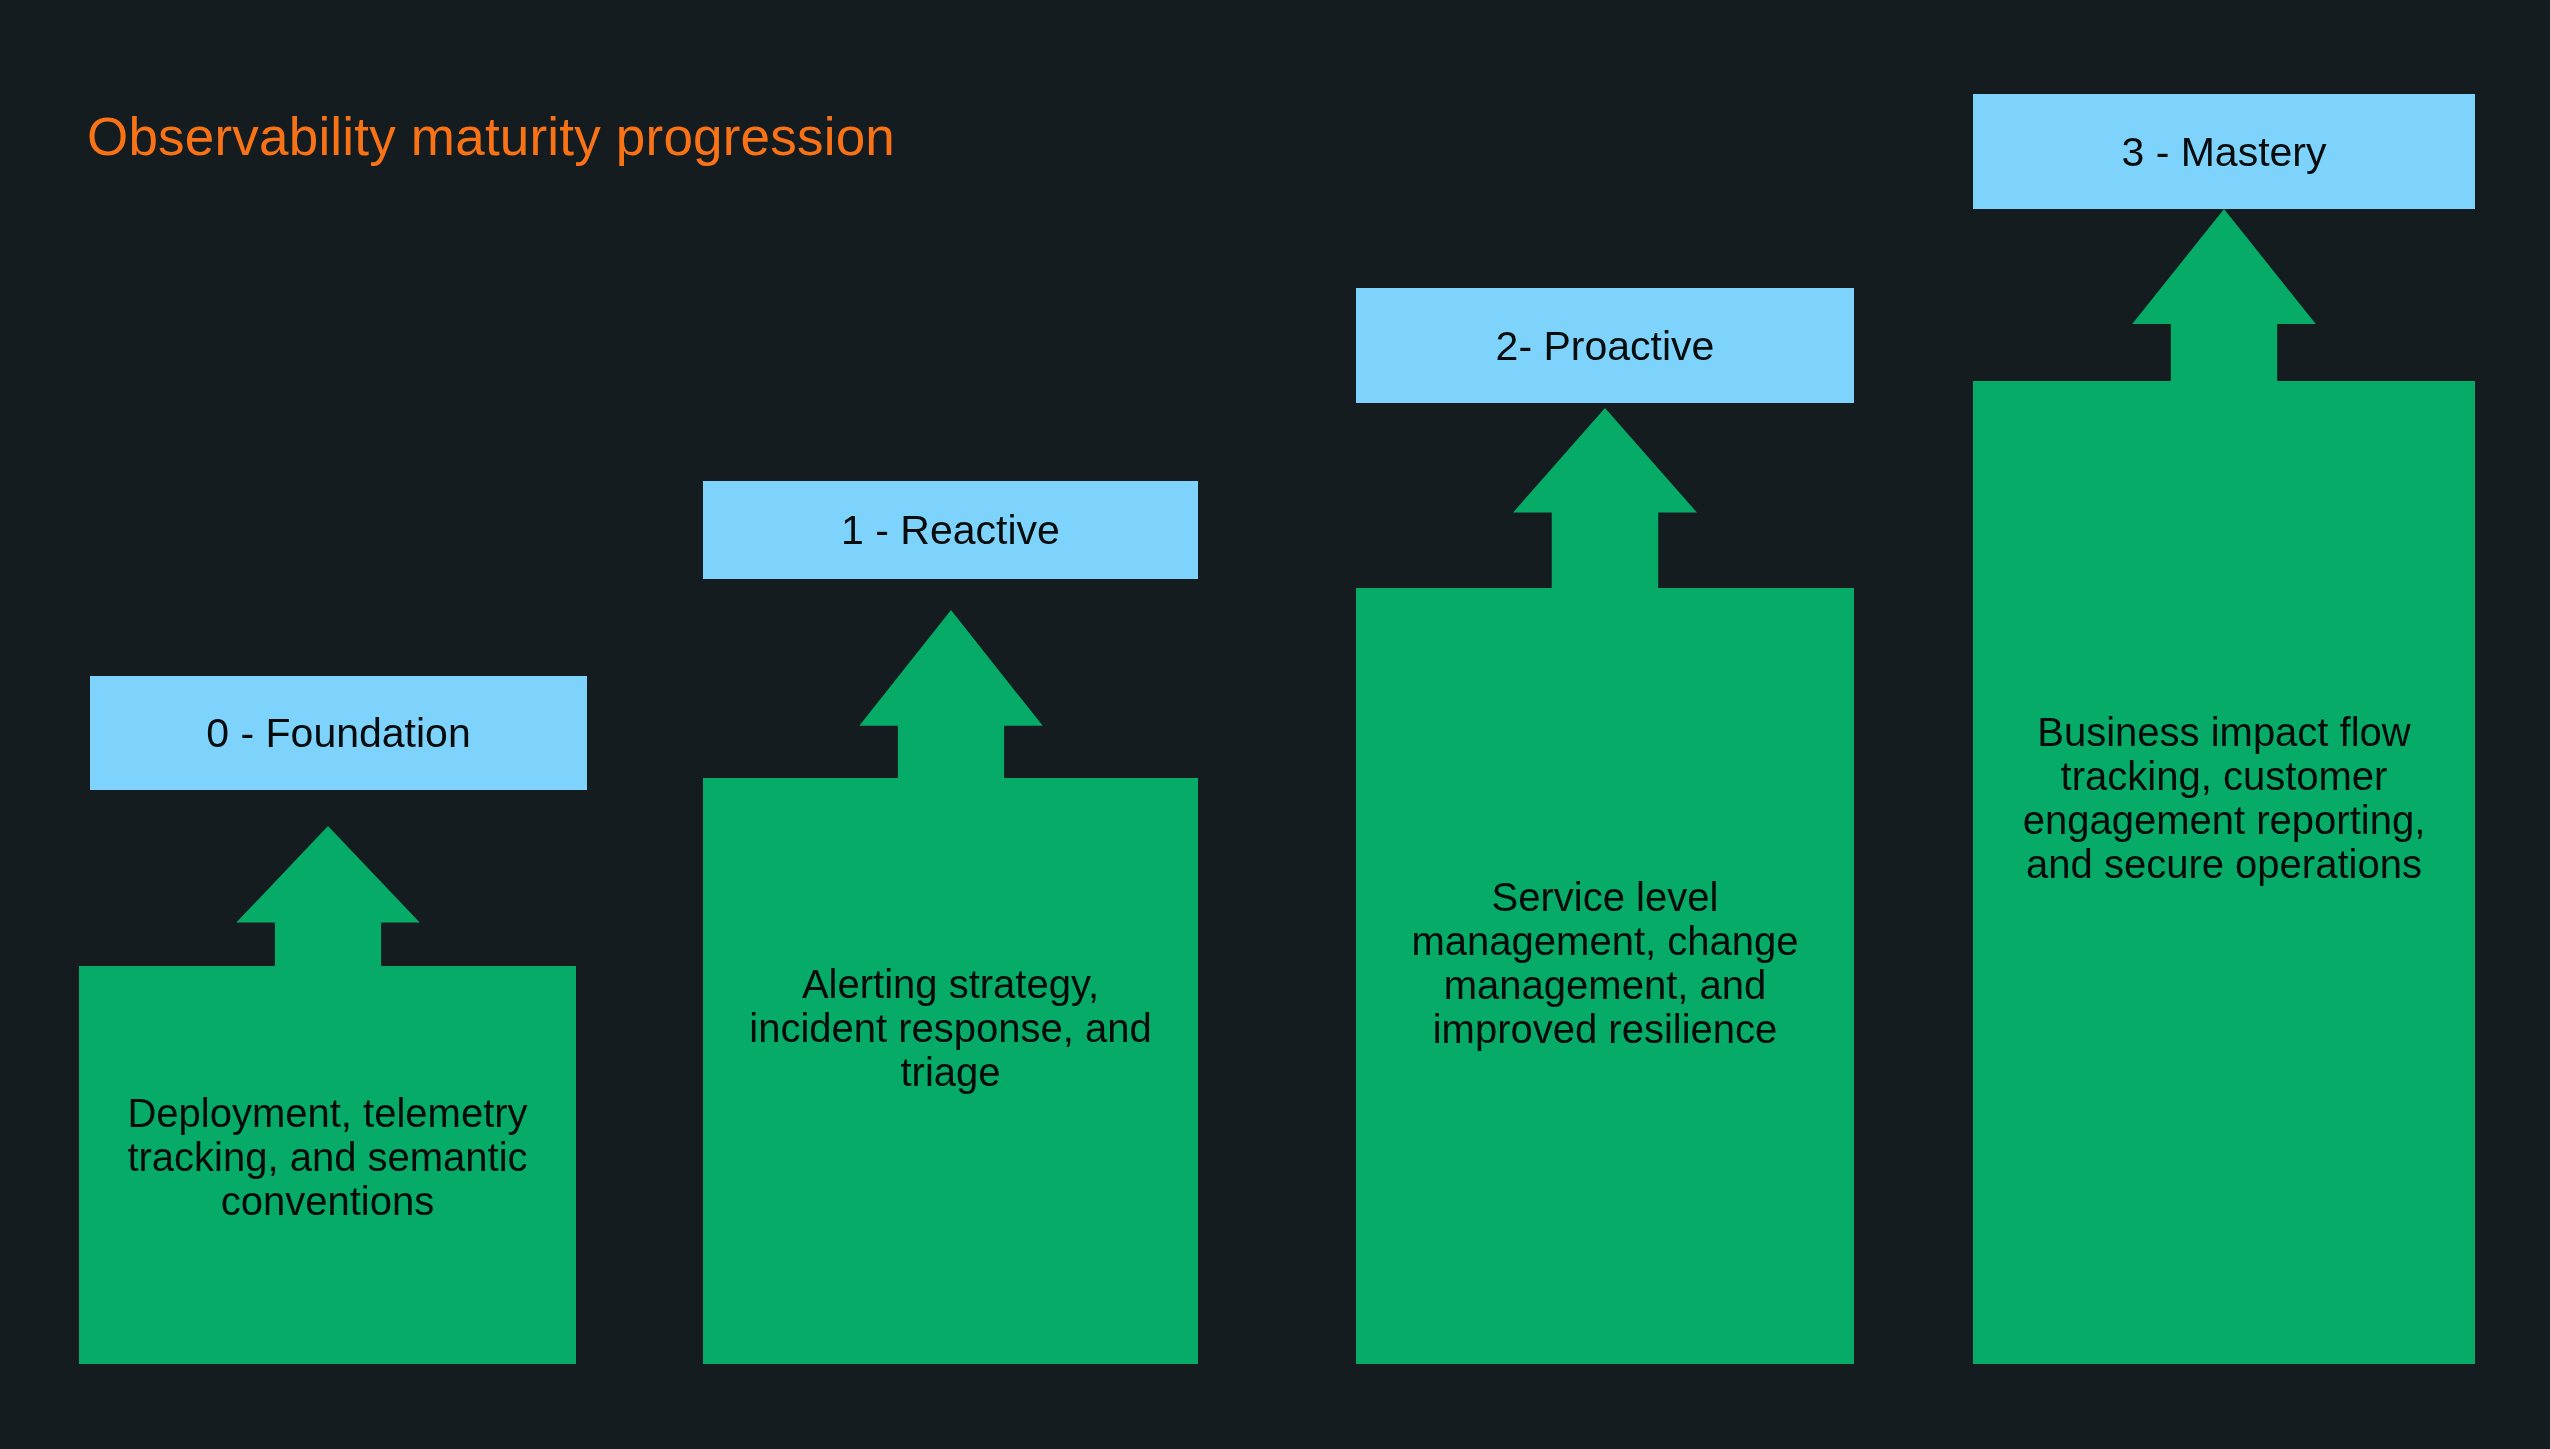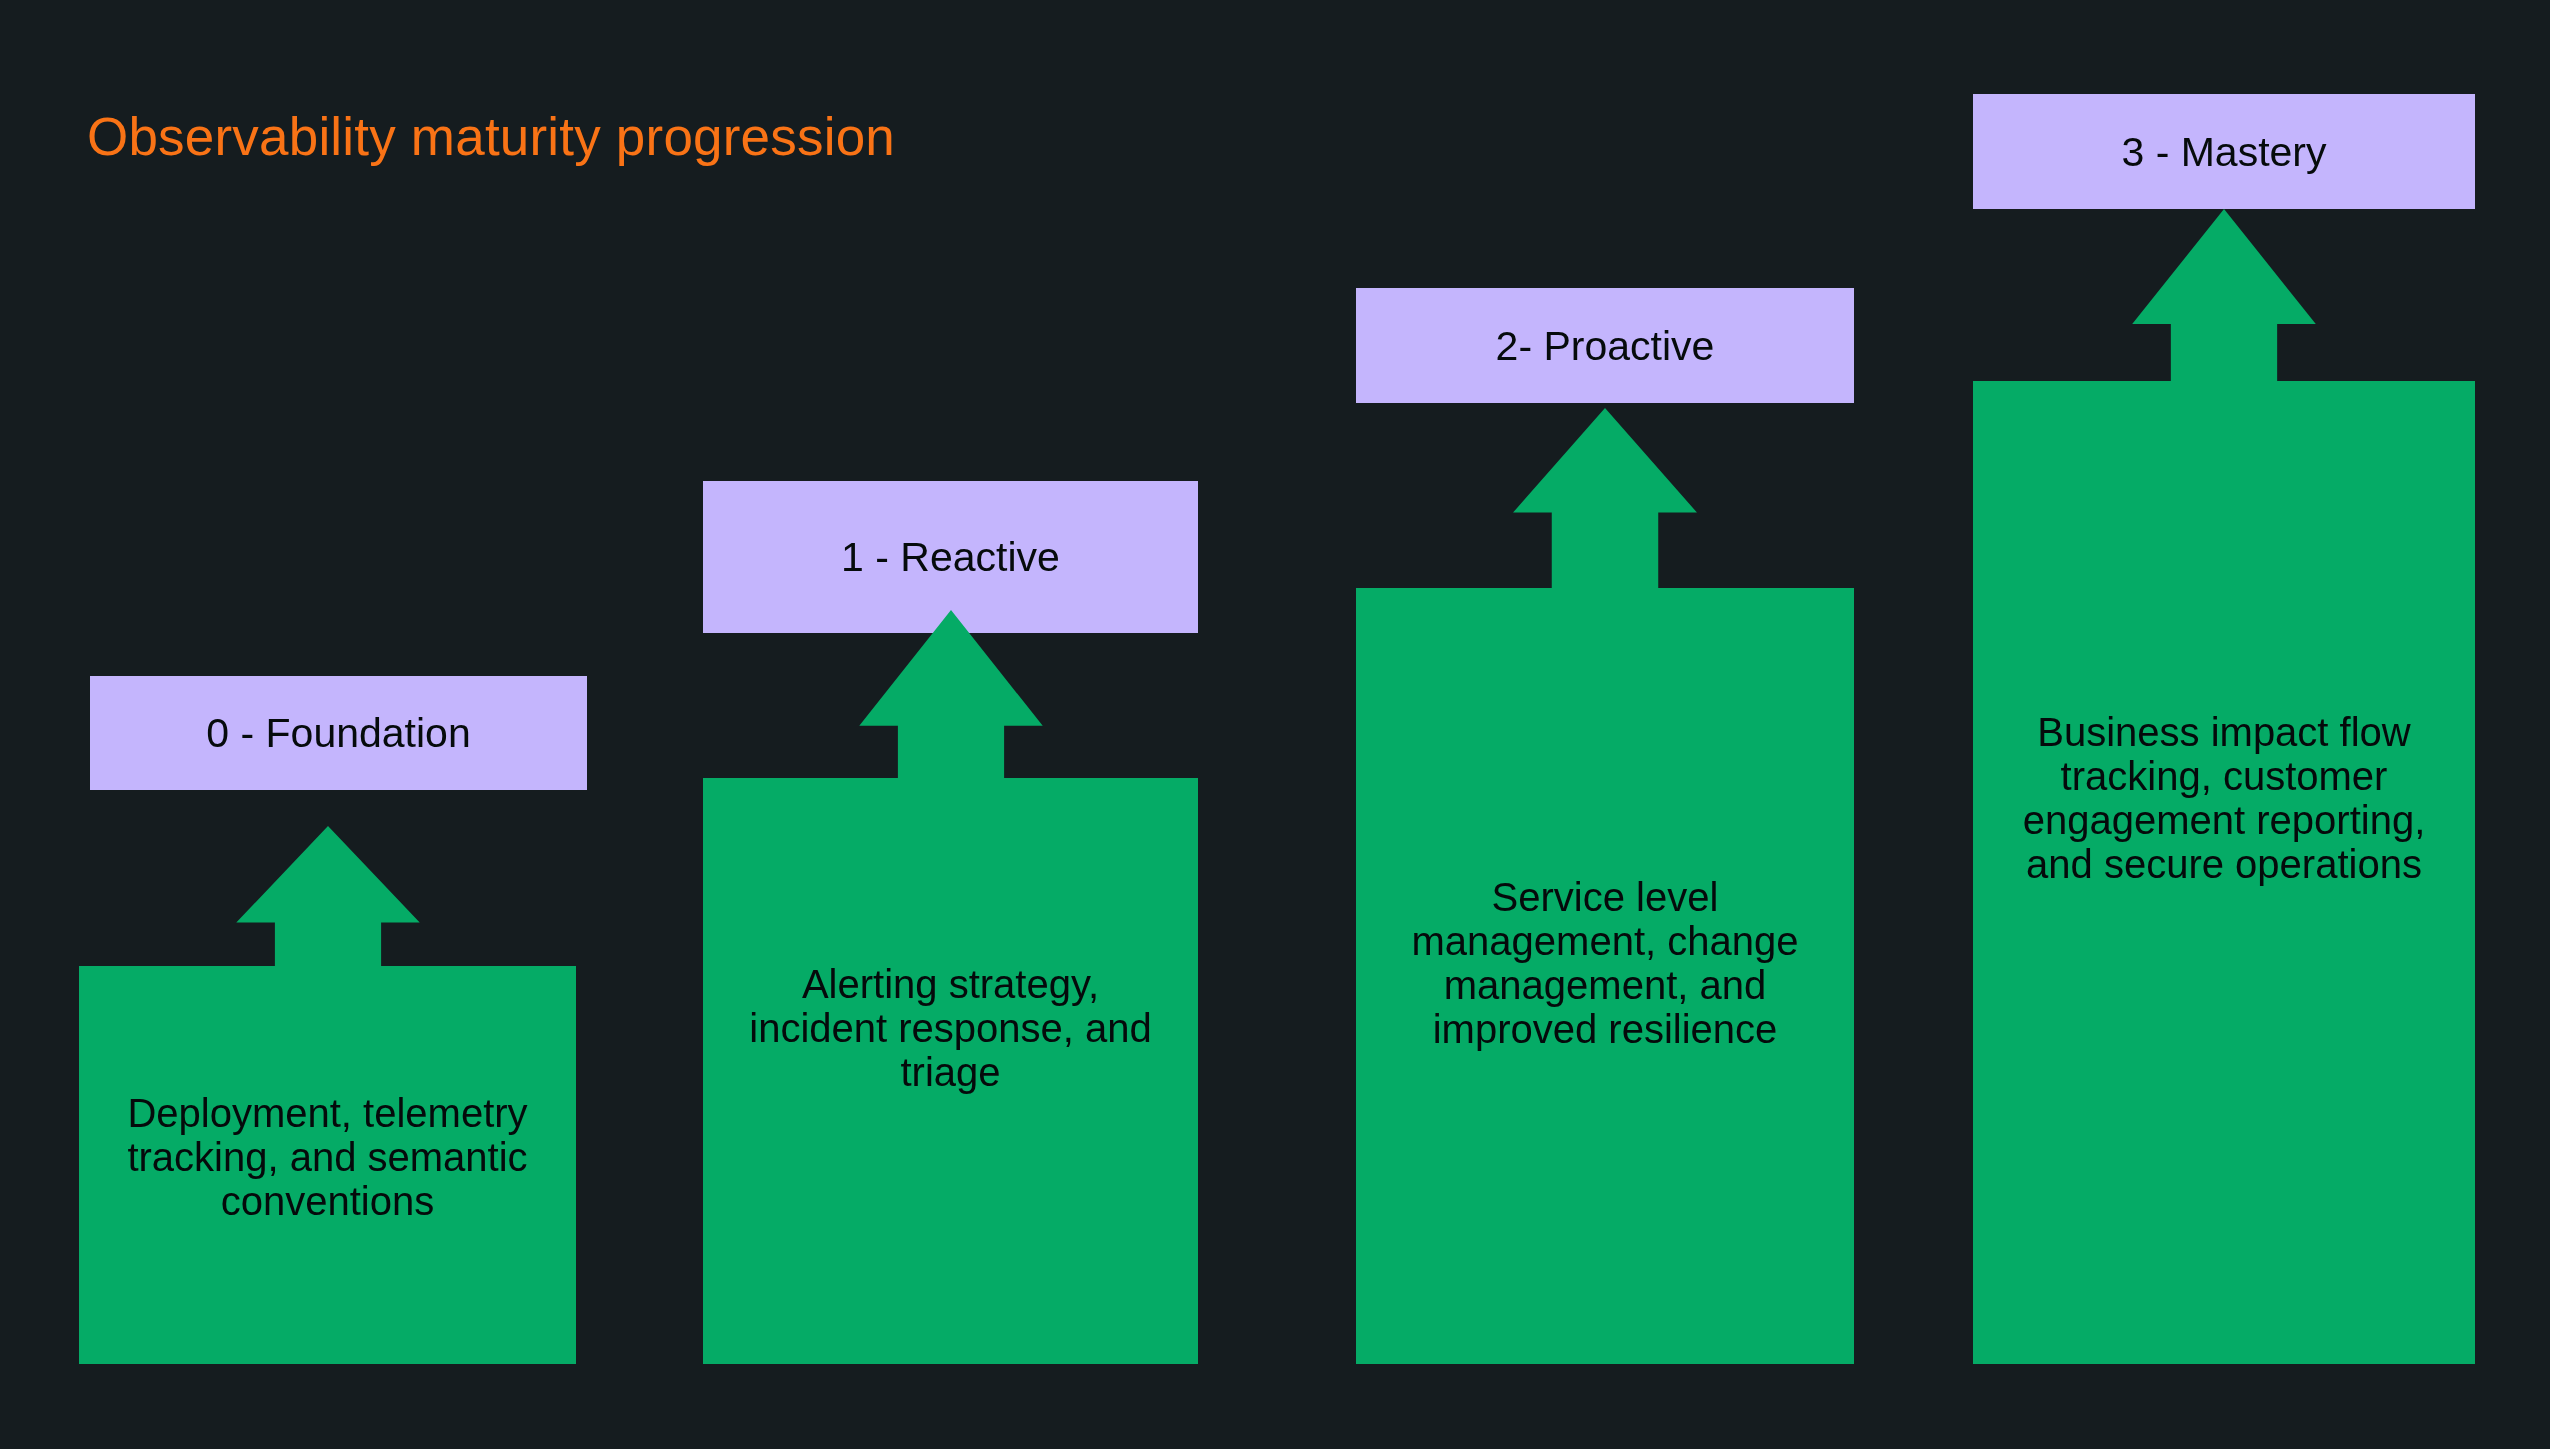--- a/index.html
+++ b/index.html
@@ -30,21 +30,21 @@
     white-space: nowrap;
   }
   .stage {
     position: absolute;
     bottom: 85px;
   }
   .stage-label-box {
     position: absolute;
     left: 0;
     width: 100%;
-    background: #c4b5fd;
+    background: #7dd3fc;
     display: flex;
     align-items: center;
     justify-content: center;
     box-sizing: border-box;
   }
   .stage-label-text {
     font-size: 41px;
     line-height: 46px;
     color: #060b0c;
     text-align: center;
@@ -92,21 +92,21 @@
       <svg width="184" height="140" viewBox="0 0 190 145" aria-hidden="true">
         <polygon points="95,0 190,100 150,100 150,145 40,145 40,100 0,100" fill="#05ab66"></polygon>
       </svg>
     </div>
     <div class="stage-body-box" style="height:398px;">
       <div class="stage-body-text" style="transform:translateY(-7.7px);">Deployment, telemetry tracking, and semantic conventions</div>
     </div>
   </div>
 
   <div class="stage" style="left:703px; width:495px; height:883px;">
-    <div class="stage-label-box" style="top:0; height:152px;">
+    <div class="stage-label-box" style="top:0; height:98px;">
       <span class="stage-label-text">1 - Reactive</span>
     </div>
     <div class="stage-arrow" style="top:129px; width:184px; height:168px;">
       <svg width="184" height="168" viewBox="0 0 190 174" aria-hidden="true">
         <polygon points="95,0 190,120 150,120 150,174 40,174 40,120 0,120" fill="#05ab66"></polygon>
       </svg>
     </div>
     <div class="stage-body-box" style="height:586px;">
       <div class="stage-body-text" style="transform:translateY(-43px);">Alerting strategy, incident response, and triage</div>
     </div>

